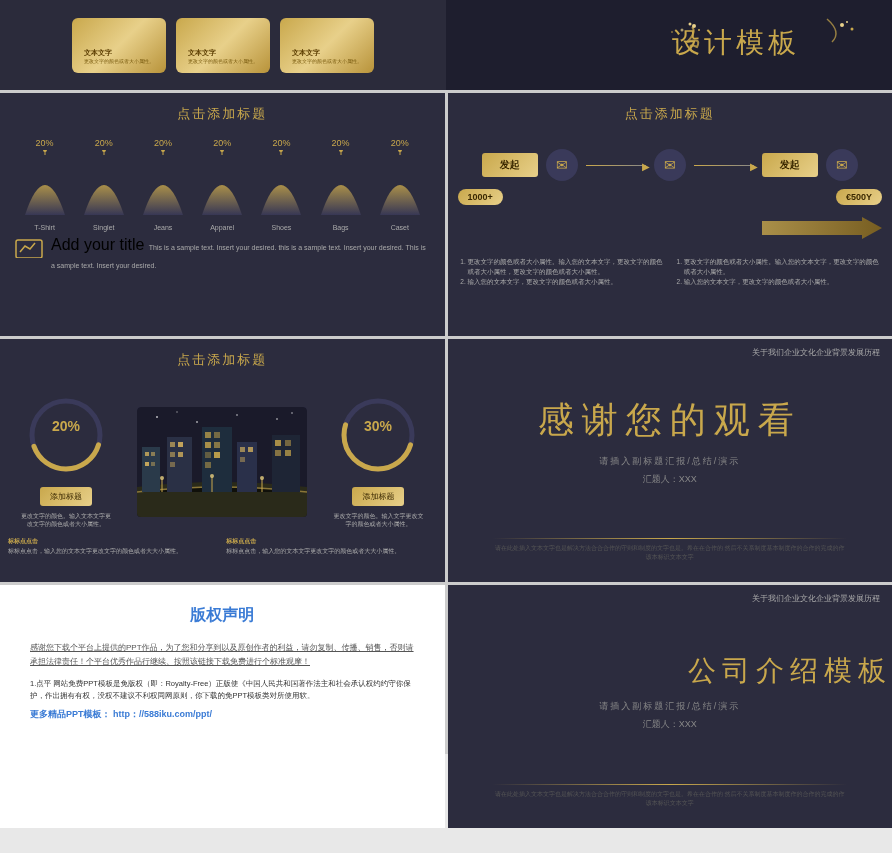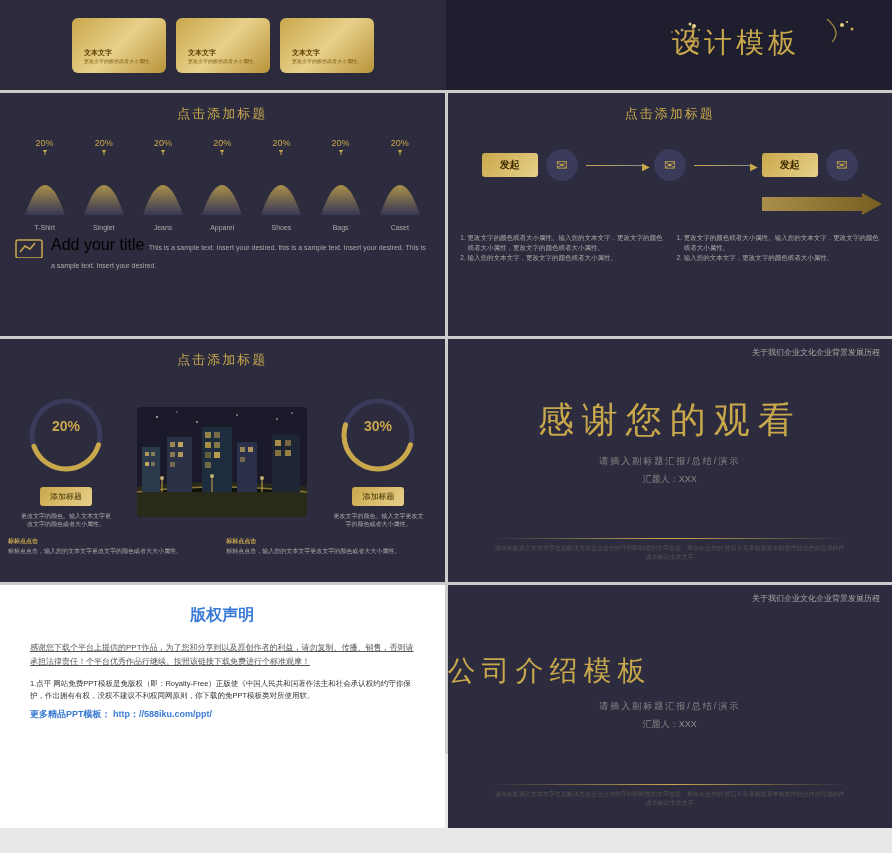--- a/index.html
+++ b/index.html
@@ -345,21 +345,21 @@
       color: #3a7bd5;
       font-size: 9px;
       font-weight: bold;
     }
 
     
     .company-slide {
       position: relative;
     }
     .company-main-title {
-      text-align: left;
+      text-align: right;
       color: #c9a84c;
       font-size: 28px;
       letter-spacing: 6px;
       margin-top: 40px;
       font-family: 'SimHei', sans-serif;
     }
   </style>
 </head>
 <body>
 
@@ -505,20 +505,25 @@
         <div class="flow-icon-box">✉</div>
         <div style="width:60px; height:1px; background: linear-gradient(90deg,#c9a84c,#888); position:relative;">
           <div style="position:absolute;right:-4px;top:-4px;color:#c9a84c;font-size:10px;">▶</div>
         </div>
         <div class="flow-icon-box">✉</div>
         <div style="width:60px; height:1px; background: linear-gradient(90deg,#c9a84c,#888); position:relative;">
           <div style="position:absolute;right:-4px;top:-4px;color:#c9a84c;font-size:10px;">▶</div>
         </div>
         <div class="flow-btn">发起</div>
         <div class="flow-icon-box">✉</div>
+      </div>
+      <div class="flow-row">
+        <div class="flow-number">1000+</div>
+        <div style="flex:1;"></div>
+        <div class="flow-number">€500Y</div>
       </div>
       <div style="display:flex;align-items:center;gap:8px;margin:4px 0 0 0;">
         <div style="flex:1;text-align:right;">
           <svg width="120" height="30" viewBox="0 0 120 30">
             <defs>
               <linearGradient id="arrGrad" x1="0" y1="0" x2="1" y2="0">
                 <stop offset="0%" stop-color="#c9a84c"></stop>
                 <stop offset="100%" stop-color="#8a6a1a"></stop>
               </linearGradient>
             </defs>

